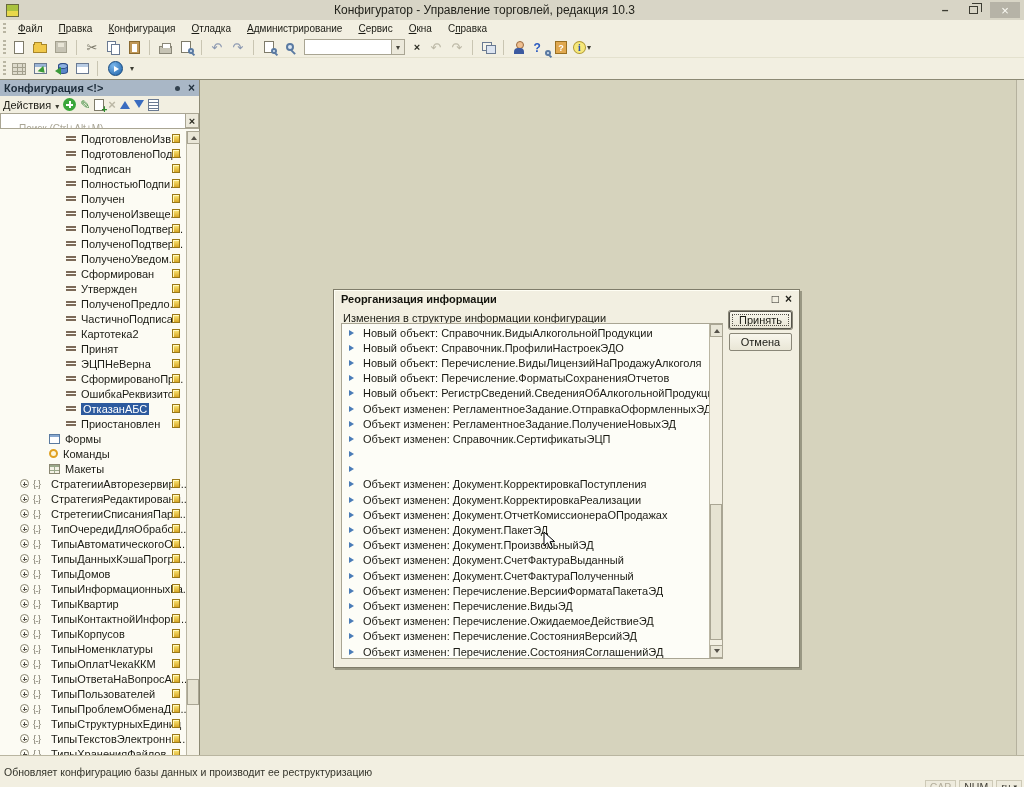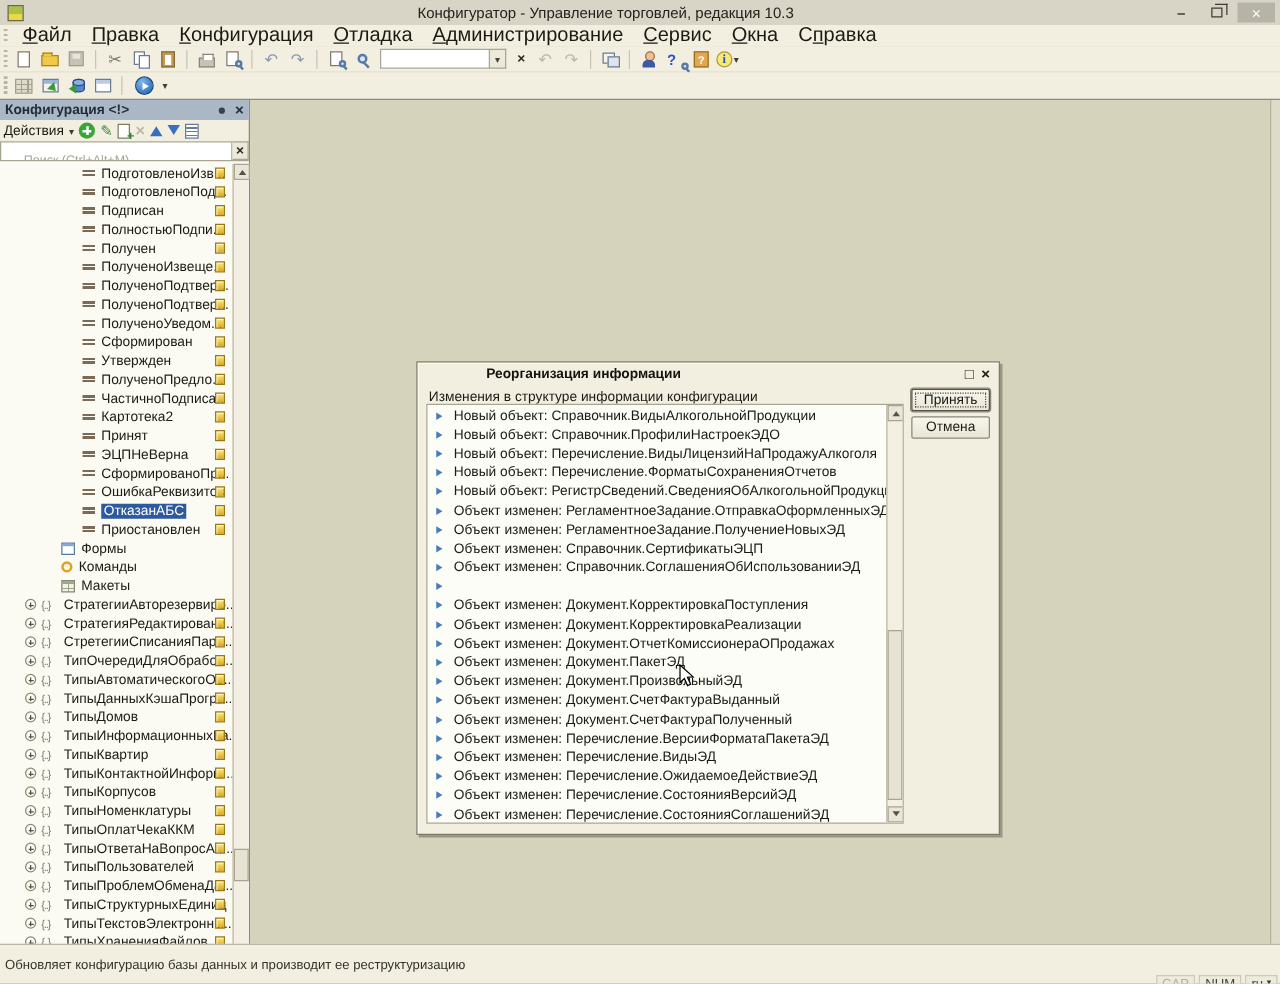--- a/index.html
+++ b/index.html
@@ -18,21 +18,21 @@
          color:#3c3c32; font-size:12px; }
   .wbtn.min{ font-weight:bold; }
   .restore-ic{ position:relative; width:9px; height:8px; border:1px solid #3c3c32; background:#d8d5c6; }
   .restore-ic::before{ content:""; position:absolute; left:2px; top:-4px; width:9px; height:8px;
          border:1px solid #3c3c32; border-bottom:none; border-left:none; }
   .wbtn.close{ width:30px; background:#b6b3a7; color:#fdfdf6; font-size:13px; }
 
   
   .menubar{ position:absolute; top:20px; left:0; right:0; height:17px; background:#f2efe1;
             display:flex; align-items:center; padding-left:10px; }
-  .menu-item{ padding:0 8px; font-size:16px;text-align:center; }
+  .menu-item{ padding:0 8px; font-size:10px;text-align:center; }
   .grip{ position:absolute; left:3px; top:3px; bottom:3px; width:3px;
          background:repeating-linear-gradient(180deg,#b9b5a2 0 2px,transparent 2px 4px); }
 
   
   .tb{ position:absolute; left:0; right:0; background:#f2efe1; display:flex; align-items:center;
        gap:3px; padding-left:10px; }
   .tb1{ top:37px; height:21px; border-bottom:1px solid #e4e1ce; }
   .tb2{ top:58px; height:22px; border-bottom:1px solid #8c8974; }
   .sep{ width:1px; height:15px; background:#c9c5b2; margin:0 3px; }
   .ti{ width:18px; height:17px; display:flex; align-items:center; justify-content:center; position:relative; }
@@ -139,21 +139,21 @@
 
   .tree-sb{ top:2px; right:0; bottom:0; }
 
   
   .workspace{ position:absolute; top:80px; left:201px; right:0; bottom:15px; background:#d6d3bd; }
   .right-strip{ position:absolute; top:0; right:0; width:8px; bottom:0; background:#dedbc9; border-left:1px solid #b5b19e; }
 
   
   .dialog{ position:absolute; left:333px; top:289px; width:467px; height:379px; background:#f2efe1;
            border:1px solid #7f7c6a; box-shadow:2px 2px 0 rgba(80,78,60,.45), inset 1px 1px 0 #fffef4; }
-  .d-title{ height:17px; display:flex; align-items:center; padding:0 7px;margin-left:48px; }
+  .d-title{ height:17px; display:flex; align-items:center; padding:0 7px; }
   .d-title .dt{ flex:1; font-weight:bold; font-size:11px; color:#14140e; }
   .d-ctl{ display:flex; gap:6px; color:#23231c; font-size:12px; }
   .d-sub{ position:absolute; left:9px; top:22px; font-size:11px; }
   .d-list{ position:absolute; left:7px; top:33px; width:382px; height:336px; background:#fdfdf7;
            border:1px solid #a9a593; overflow:hidden; }
   .d-items{ position:absolute; left:0; top:1px; right:13px; }
   .drow{ height:15.2px; display:flex; align-items:center; padding-left:7px; white-space:nowrap; overflow:hidden;}
   .dtri{ width:0; height:0; border:3.5px solid transparent; border-left:5px solid #4a7cb8; margin-right:6px; flex:0 0 auto;}
   .list-sb{ top:0; right:0; bottom:0; }
   .btn{ position:absolute; left:395px; width:63px; height:18px; background:linear-gradient(180deg,#f8f6ec,#e9e6d6);
@@ -608,21 +608,20 @@
           <div class="drow">
             <span class="dtri"></span>
             <span>Объект изменен: РегламентноеЗадание.ПолучениеНовыхЭД</span>
           </div>
           <div class="drow">
             <span class="dtri"></span>
             <span>Объект изменен: Справочник.СертификатыЭЦП</span>
           </div>
           <div class="drow">
             <span class="dtri"></span>
-            <span>Объект изменен: Справочник.СоглашенияОбИспользованииЭД</span>
           </div>
           <div class="drow">
             <span class="dtri"></span>
           </div>
           <div class="drow">
             <span class="dtri"></span>
             <span>Объект изменен: Документ.КорректировкаПоступления</span>
           </div>
           <div class="drow">
             <span class="dtri"></span>

